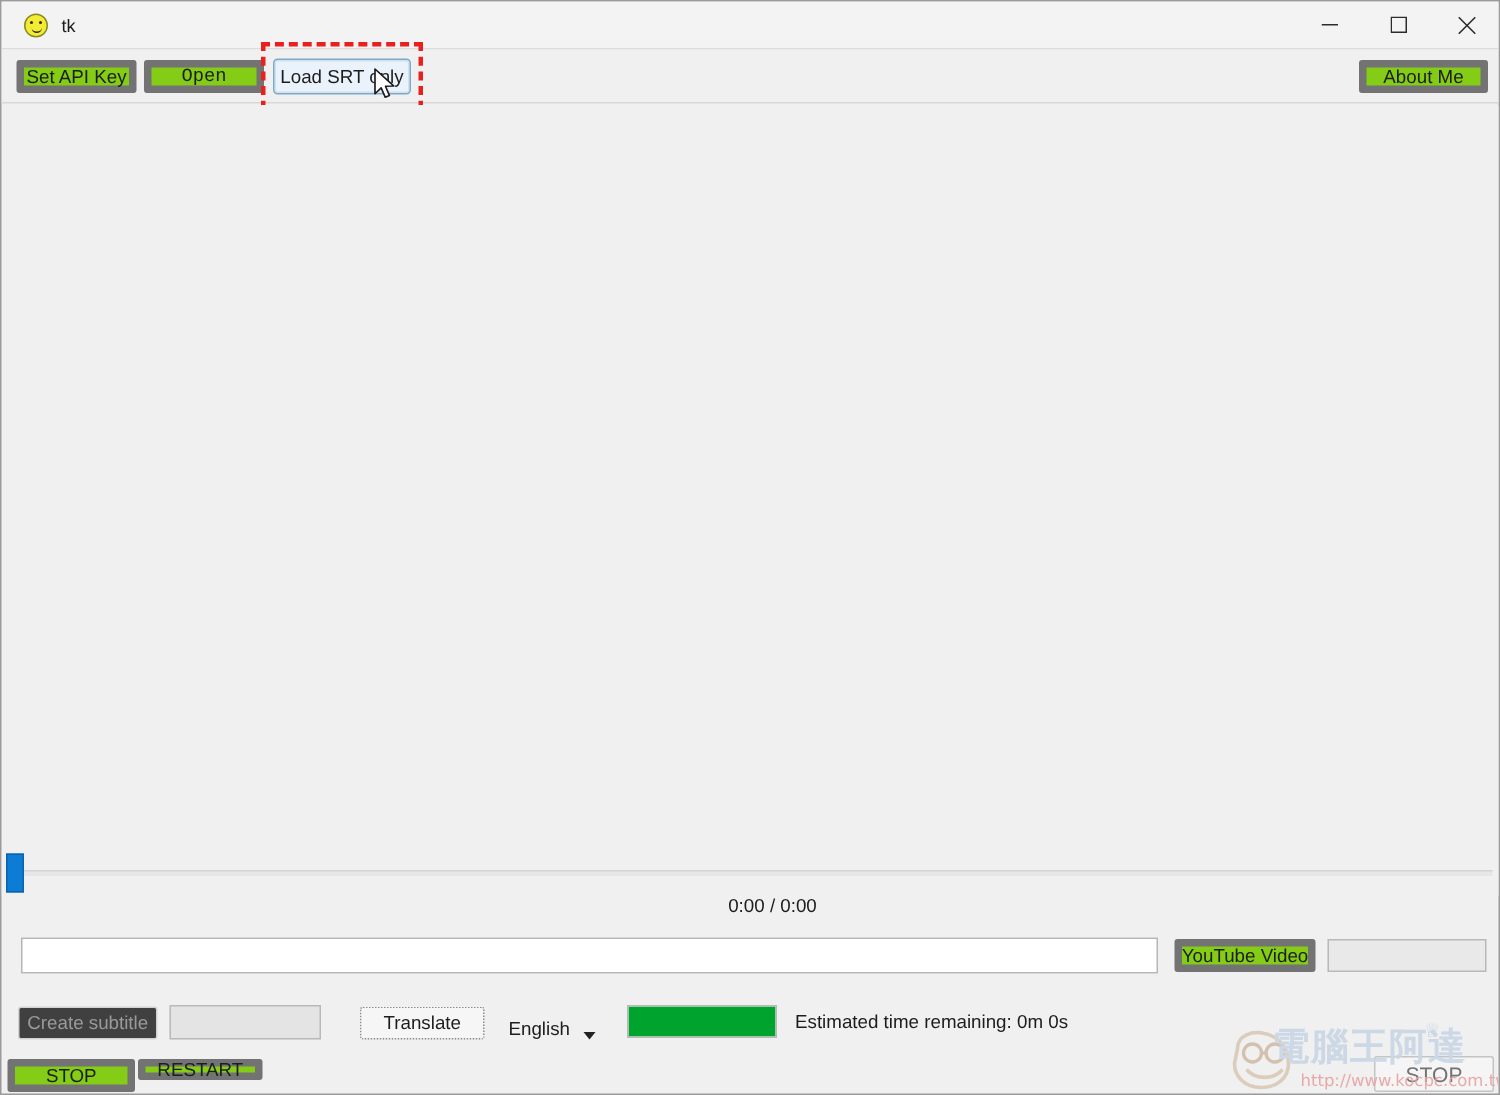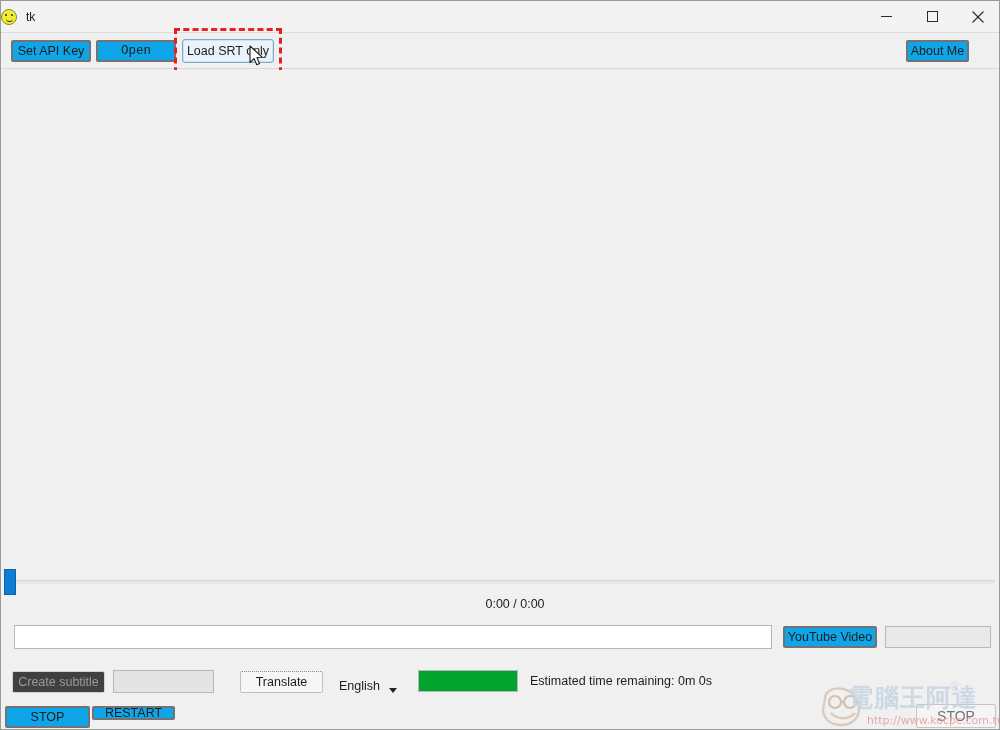--- a/index.html
+++ b/index.html
@@ -29,21 +29,21 @@
     height: 32px;
     background: #f3f3f3;
     border-bottom: 1px solid #dcdcdc;
     display: flex;
     align-items: center;
     box-sizing: border-box;
   }
   .title-left {
     display: flex;
     align-items: center;
-    padding-left: 0;
+    padding-left: 15px;
     flex: 1 1 auto;
     min-width: 0;
   }
   .app-icon {
     width: 16px;
     height: 16px;
     border-radius: 50%;
     background: #f2ec32;
     border: 1px solid #8a8a24;
     position: relative;
@@ -93,42 +93,42 @@
     position: absolute;
     left: 0; top: 32px;
     width: 1000px;
     height: 36px;
     background: #f0f0f0;
     border-bottom: 1px solid #d7d7d7;
     box-sizing: border-box;
   }
   .tk-btn {
     position: absolute;
-    background: #0ea5e9;
-    border: 2px solid #737373;
+    background: #84cc16;
+    border: 5px solid #737373;
     border-radius: 2px;
     font-family: "Liberation Sans", "DejaVu Sans", sans-serif;
     font-size: 12.5px;
     color: #1d1d1d;
     display: flex;
     align-items: center;
     justify-content: center;
     box-sizing: border-box;
     white-space: nowrap;
   }
   #btn-setapikey { left: 10px;  top: 39px; width: 80px;  height: 22px; }
   #btn-open      { left: 95px;  top: 39px; width: 80px;  height: 22px; font-family: Liberation Mono, monospace; }
   #btn-loadsrt {
     left: 181px; top: 38px; width: 92px; height: 24px;
     background: #eaf3fb;
     border: 1px solid #7fa9c9;
     border-radius: 3px;
     box-shadow: 0 0 0 1px #cfe2f0 inset;
   }
-  #btn-aboutme   { left: 905px; top: 39px; width: 63px; height: 22px; }
+  #btn-aboutme   { left: 905px; top: 39px; width: 86px; height: 22px; }
 
   
   .annot-box {
     position: absolute;
     left: 173px;
     top: 27px;
     width: 108px;
     height: 55px;
     border: 3px dashed #e8201e;
     box-sizing: border-box;

